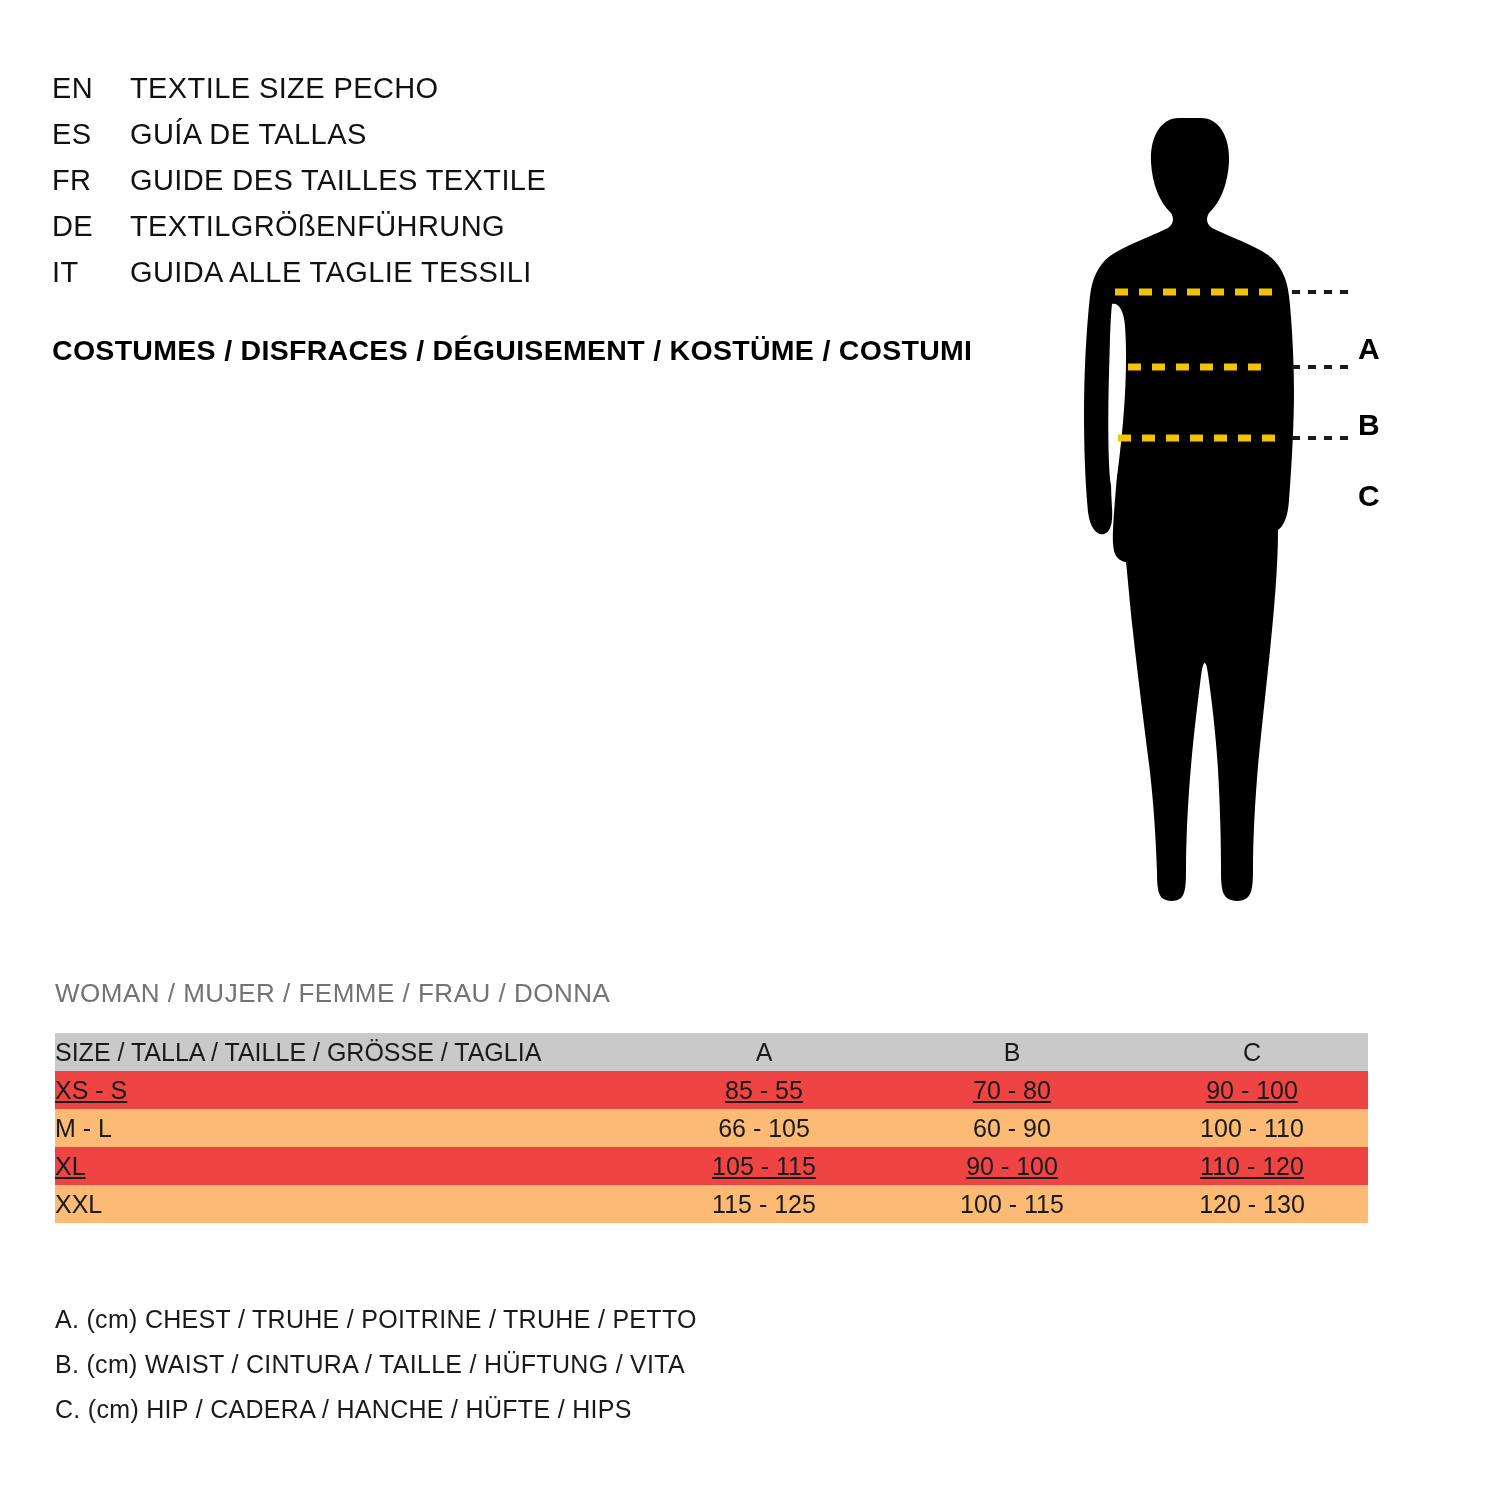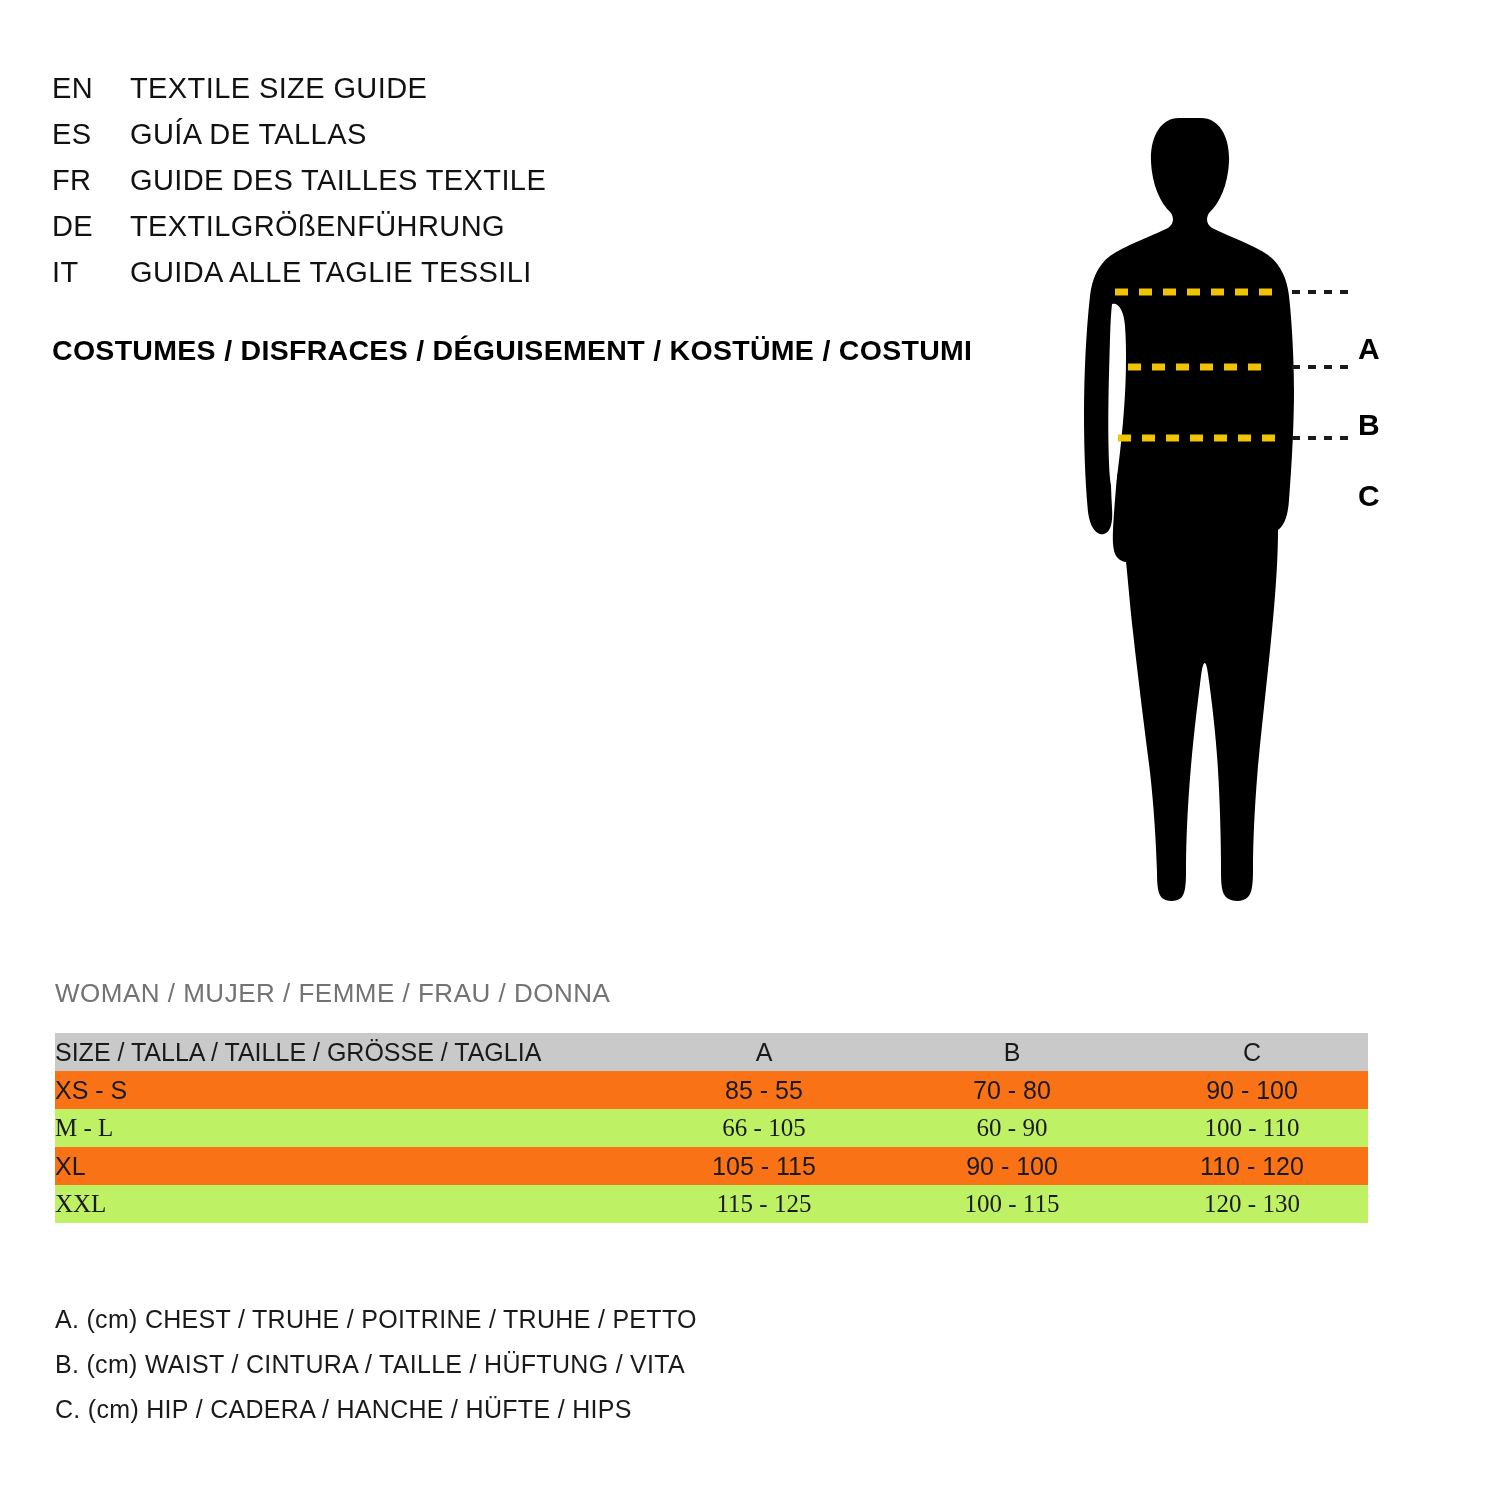--- a/index.html
+++ b/index.html
@@ -107,25 +107,25 @@
   table.size-table th.col-size,
   table.size-table td.col-size {
     text-align: left;
     padding-left: 0;
     width: 585px;
   }
   table.size-table th {
     background: #c9c9c9;
   }
   table.size-table tr.row-odd td {
-    background: #f97316;
+    background: #ef4444;
+    text-decoration: underline;
   }
   table.size-table tr.row-even td {
-    background: #bef264;
-    font-family: Liberation Serif, serif;
+    background: #fdba74;
   }
   .col-a { width: 248px; }
   .col-b { width: 248px; }
   .col-c { width: 232px; }
 
   
   .legend {
     position: absolute;
     left: 55px;
     top: 1297px;
@@ -140,21 +140,21 @@
   }
 </style>
 </head>
 <body>
 
 <div id="page">
 
   <div class="lang-block">
     <div class="lang-row">
       <span class="lang-code">EN</span>
-      <span class="lang-text">TEXTILE SIZE GUIDE</span>
+      <span class="lang-text">TEXTILE SIZE PECHO</span>
     </div>
     <div class="lang-row">
       <span class="lang-code">ES</span>
       <span class="lang-text">GUÍA DE TALLAS</span>
     </div>
     <div class="lang-row">
       <span class="lang-code">FR</span>
       <span class="lang-text">GUIDE DES TAILLES TEXTILE</span>
     </div>
     <div class="lang-row">

